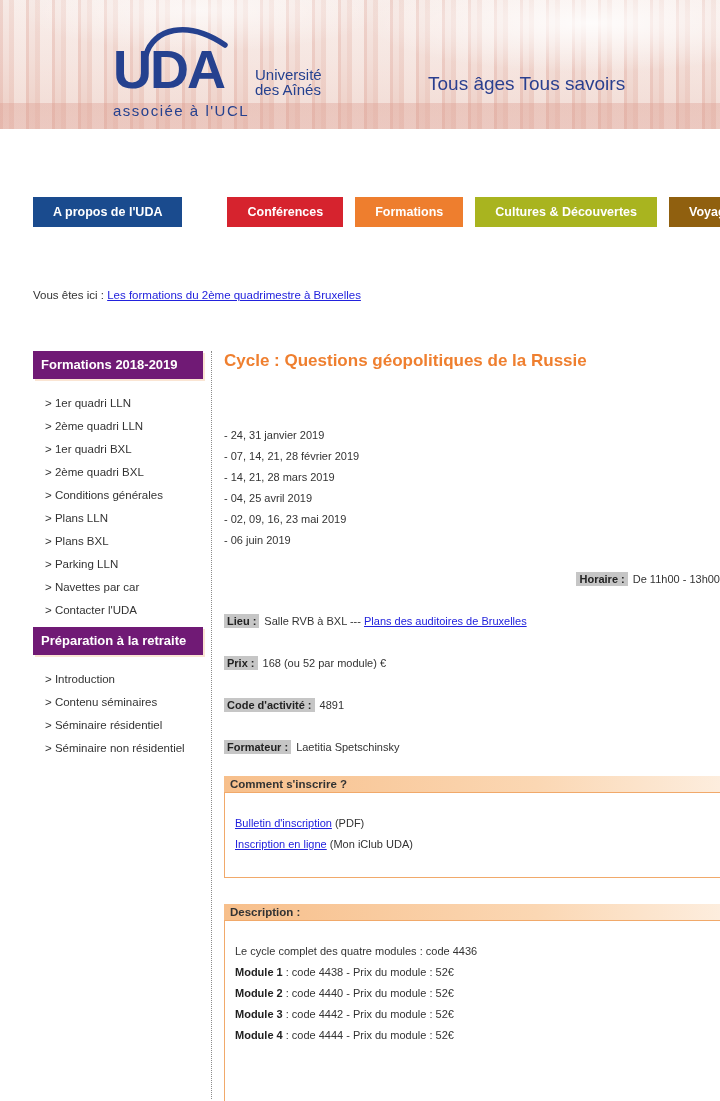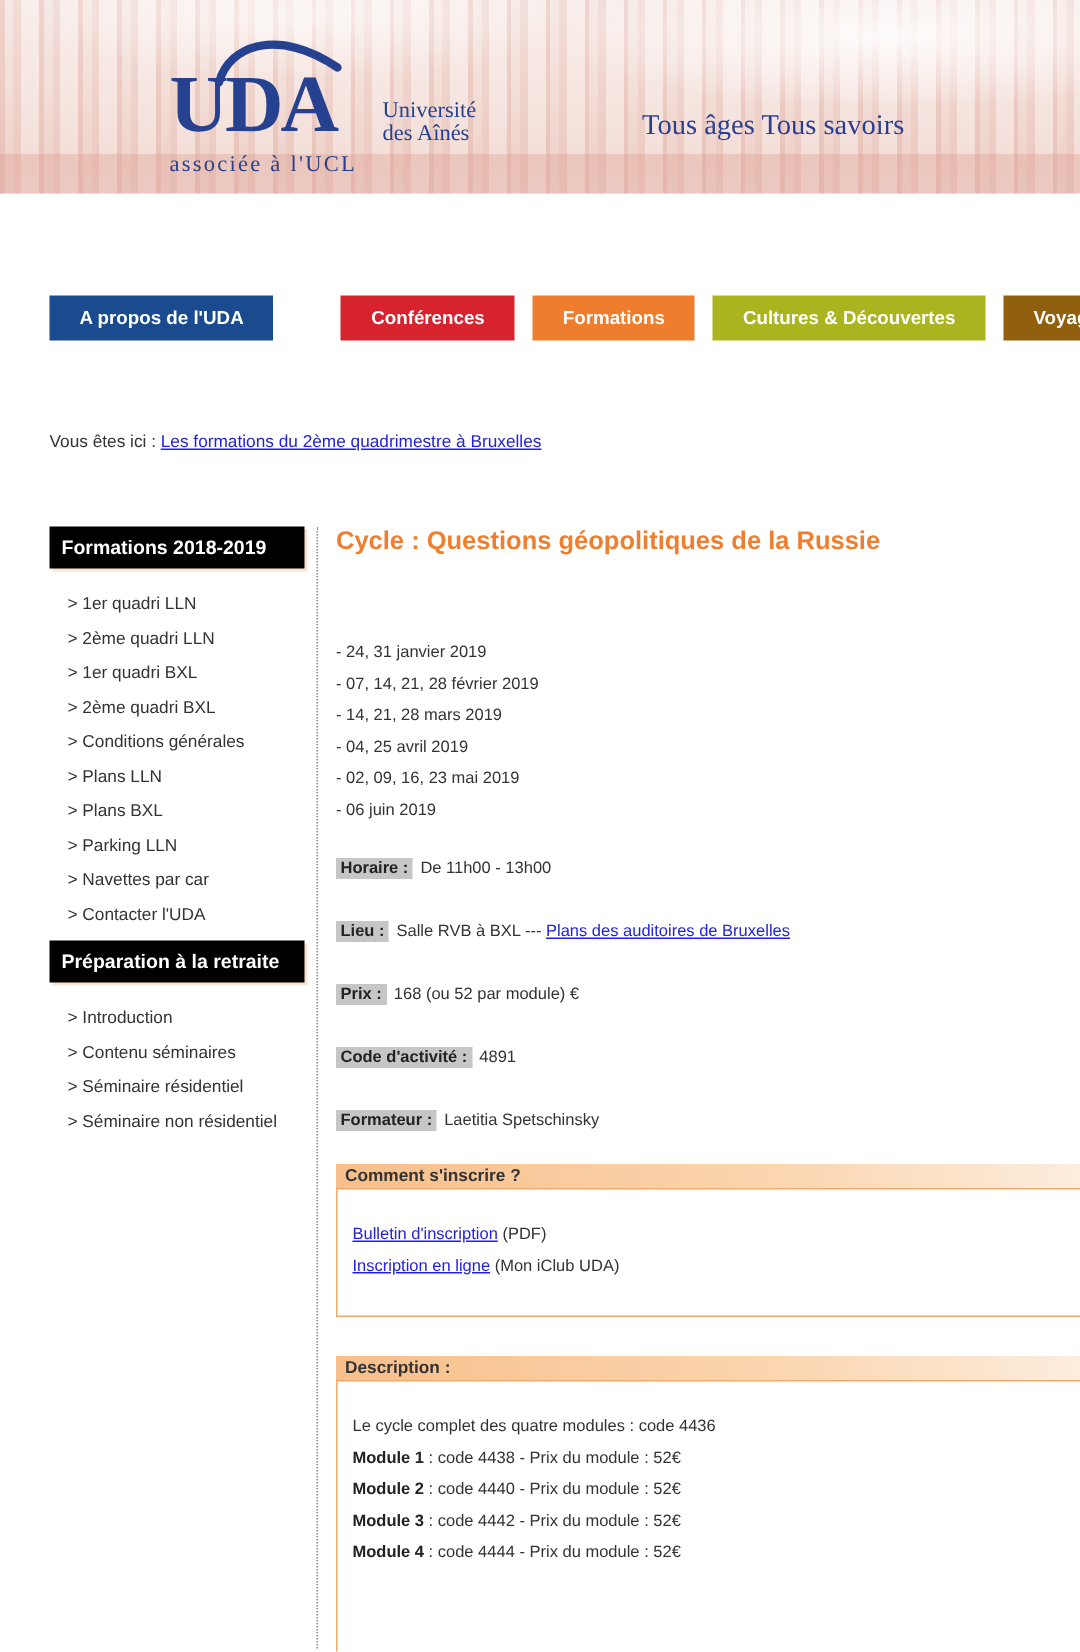--- a/index.html
+++ b/index.html
@@ -10,21 +10,20 @@
   }
   
   .banner {
     height:129px; position:relative; overflow:hidden;
     background:
       radial-gradient(ellipse 320px 70px at 82% 18%, rgba(255,255,255,0.85), rgba(255,255,255,0) 70%),
       radial-gradient(ellipse 260px 60px at 28% 8%, rgba(255,255,255,0.6), rgba(255,255,255,0) 70%),
       linear-gradient(0deg, rgba(219,153,139,0.35) 0 26px, rgba(0,0,0,0) 26px),
       repeating-linear-gradient(90deg, rgba(221,160,147,0.30) 0 3px, rgba(255,255,255,0) 3px 9px, rgba(224,169,155,0.20) 9px 14px, rgba(255,252,250,0.28) 14px 26px),
       linear-gradient(180deg, #f6e9e5 0%, #f3ded8 45%, #efd4cc 78%, #f1d9d2 100%);
-    font-family: Liberation Serif, serif;
   }
   .logo { position:absolute; left:113px; top:14px; width:230px; height:110px; color:#25418f; }
   .logo-arc { position:absolute; left:28px; top:8px; }
   .logo-acronym { position:absolute; left:0; top:28px; font-size:54px; font-weight:bold; letter-spacing:-2px; line-height:1; }
   .logo-sub { position:absolute; left:142px; top:53px; font-size:15px; line-height:15px; }
   .logo-assoc { position:absolute; left:0; top:88px; font-size:15px; letter-spacing:1.5px; white-space:nowrap; }
   .tagline { position:absolute; left:428px; top:73px; font-size:19px; color:#2a3f8f; }
   
   .nav { margin:68px 0 0 33px; display:flex; gap:12px; white-space:nowrap; }
   .nav-btn {
@@ -37,34 +36,34 @@
   .nav-btn:nth-of-type(4){ background:#a9b41f; }
   .nav-btn:nth-of-type(5){ background:#90600f; }
   .nav-btn:nth-of-type(6){ background:#901148; }
   
   .breadcrumb { margin:62px 0 0 33px; font-size:11.5px; color:#333; }
   a.lnk { color:#2222dd; text-decoration:underline; }
   
   .content { display:flex; margin-top:50px; height:748px; align-items:stretch; }
   .sidebar { margin-left:33px; width:179px; padding-right:8px; border-right:1px dotted #8c8c8c; flex:none; }
   .side-head {
-    background:#000000; color:#fff; font-weight:bold; font-size:13px;
+    background:#701a75; color:#fff; font-weight:bold; font-size:13px;
     height:28px; line-height:28px; padding-left:8px; margin-bottom:18px;
     box-shadow:2px 2px 0 rgba(240,180,130,0.35);
   }
   .side-item { display:block; font-size:11.5px; color:#333; text-decoration:none; margin:0 0 11px 12px; }
   .side-group { margin-bottom:5px; }
   .main { flex:1; padding-left:12px; min-width:0; }
   .page-title { color:#ef7f2f; font-size:17px; font-weight:bold; margin-bottom:54px; }
   .field { font-size:11px; margin-top:30px; }
   .field.first { margin-top:0; }
   .lbl { background:#c6c6c6; color:#222; font-weight:bold; padding:1px 3px; }
   .val { margin-left:5px; }
   .date-lines { font-size:11px; line-height:21px; margin-top:10px; }
-  .gap22 { margin-top:22px; }
+  .gap22 { margin-top:22px;text-align:right; }
   
   .section { width:520px; margin-top:23px; }
   .section-head {
     font-size:11.5px; font-weight:bold; color:#333; padding:2px 6px;
     background:linear-gradient(to right, #f7bf8b, #fbd7b3 60%, #fdf0e3 100%);
     border-bottom:1px solid #f1a96a;
   }
   .section-body { border-left:1px solid #f1a96a; padding:20px 0 22px 10px; font-size:11px; line-height:21px; }
   .section-body.closed { border-bottom:1px solid #f1a96a; }
   .section.desc { margin-top:26px; }

